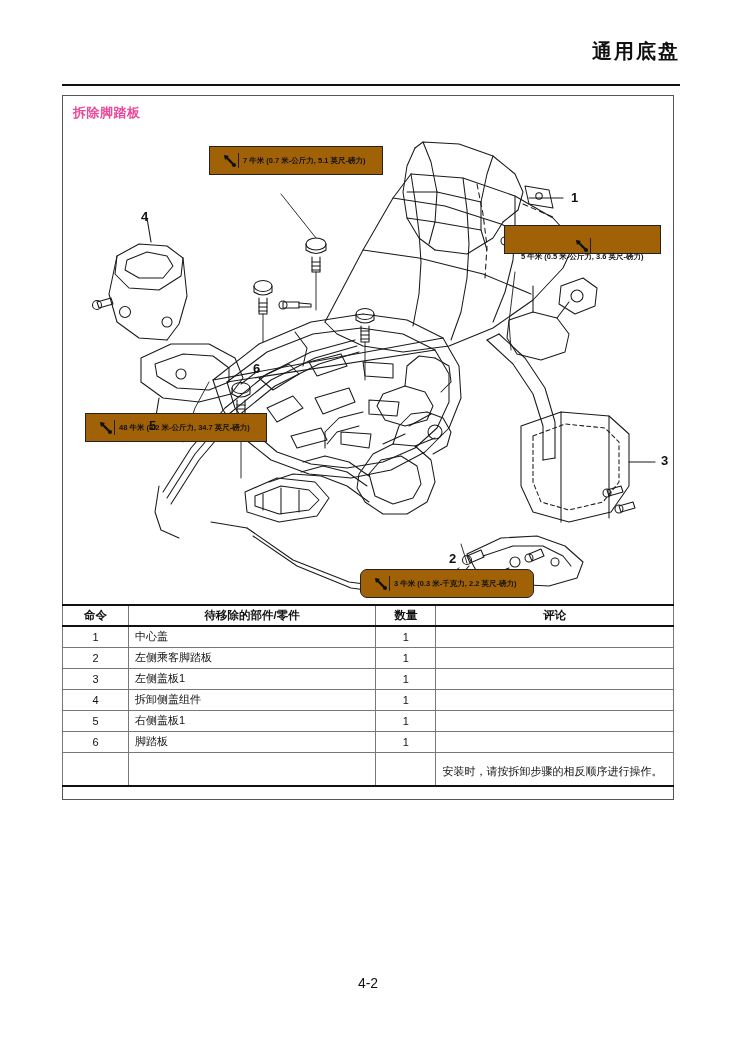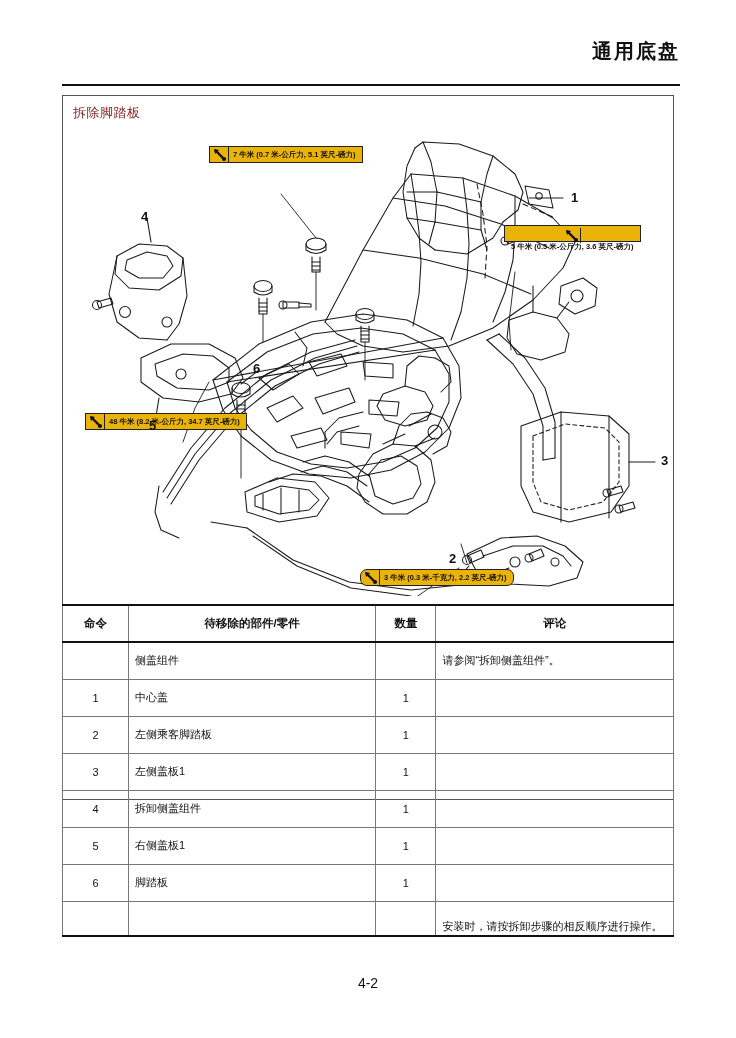--- a/index.html
+++ b/index.html
@@ -38,42 +38,42 @@
     position: absolute;
     left: 62px; top: 95px;
     width: 612px; height: 705px;
     border: 1px solid #555;
     background: #fff;
   }
   .section-title {
     position: absolute;
     left: 10px; top: 8px;
     font-size: 13px;
-    font-weight: normal;
-    color: #7f1d1d;
+    font-weight: bold;
+    color: #ec4899;
     letter-spacing: 0.5px;
   }
 
   
   .diagram {
     position: absolute;
     left: 0; top: 30px;
     width: 612px; height: 470px;
   }
   .diagram svg { display: block; }
 
   
   .torque-box {
     position: absolute;
     border: 1px solid #222;
-    background: #eab308;
-    height: 17px;
+    background: #a16207;
+    height: 29px;
     display: flex;
     align-items: center;
-    padding: 2px;
+    padding: 12px;
     white-space: nowrap;
   }
   .torque-icon {
     width: 17px; height: 15px;
     border-right: 1px solid #222;
     flex: 0 0 auto;
     position: relative;
     overflow: hidden;
   }
   .torque-text {
@@ -99,38 +99,38 @@
   
   .parts-table {
     position: absolute;
     left: 62px; top: 604px;
     width: 612px;
     border-collapse: collapse;
     font-size: 11px;
   }
   .parts-table th, .parts-table td {
     border: 1px solid #777;
-    height: 37px;
+    height: 21px;
     padding: 1px 6px;
     vertical-align: middle;
     color: #111;
   }
   .parts-table thead th {
     text-align: center;
     font-weight: bold;
     border-top: 2px solid #111;
     border-bottom: 2px solid #111;
     font-size: 11.5px;
   }
   .parts-table tbody tr:last-child td { border-bottom: 2px solid #111; }
   .col-order  { width: 66px;  text-align: center; }
   .col-part   { width: 248px; text-align: left; border-radius: 8px; }
   .col-qty    { width: 60px;  text-align: center; }
   .col-remark { width: 238px; text-align: left; }
-  .tall-row td { height: 34px; vertical-align: top; padding-top: 17px; }
+  .tall-row td { height: 34px; vertical-align: top; padding-top: 11px; }
 
   
   .page-number {
     position: absolute;
     left: 0; right: 0;
     top: 975px;
     text-align: center;
     font-size: 14px;
     color: #111;
   }
@@ -406,26 +406,20 @@
   <thead>
     <tr>
       <th class="col-order">命令</th>
       <th class="col-part">待移除的部件/零件</th>
       <th class="col-qty">数量</th>
       <th class="col-remark">评论</th>
     </tr>
   </thead>
   <tbody>
     <tr>
-      <td class="col-order"></td>
-      <td class="col-part">侧盖组件</td>
-      <td class="col-qty"></td>
-      <td class="col-remark">请参阅“拆卸侧盖组件”。</td>
-    </tr>
-    <tr>
       <td class="col-order">1</td>
       <td class="col-part">中心盖</td>
       <td class="col-qty">1</td>
       <td class="col-remark"></td>
     </tr>
     <tr>
       <td class="col-order">2</td>
       <td class="col-part">左侧乘客脚踏板</td>
       <td class="col-qty">1</td>
       <td class="col-remark"></td>

